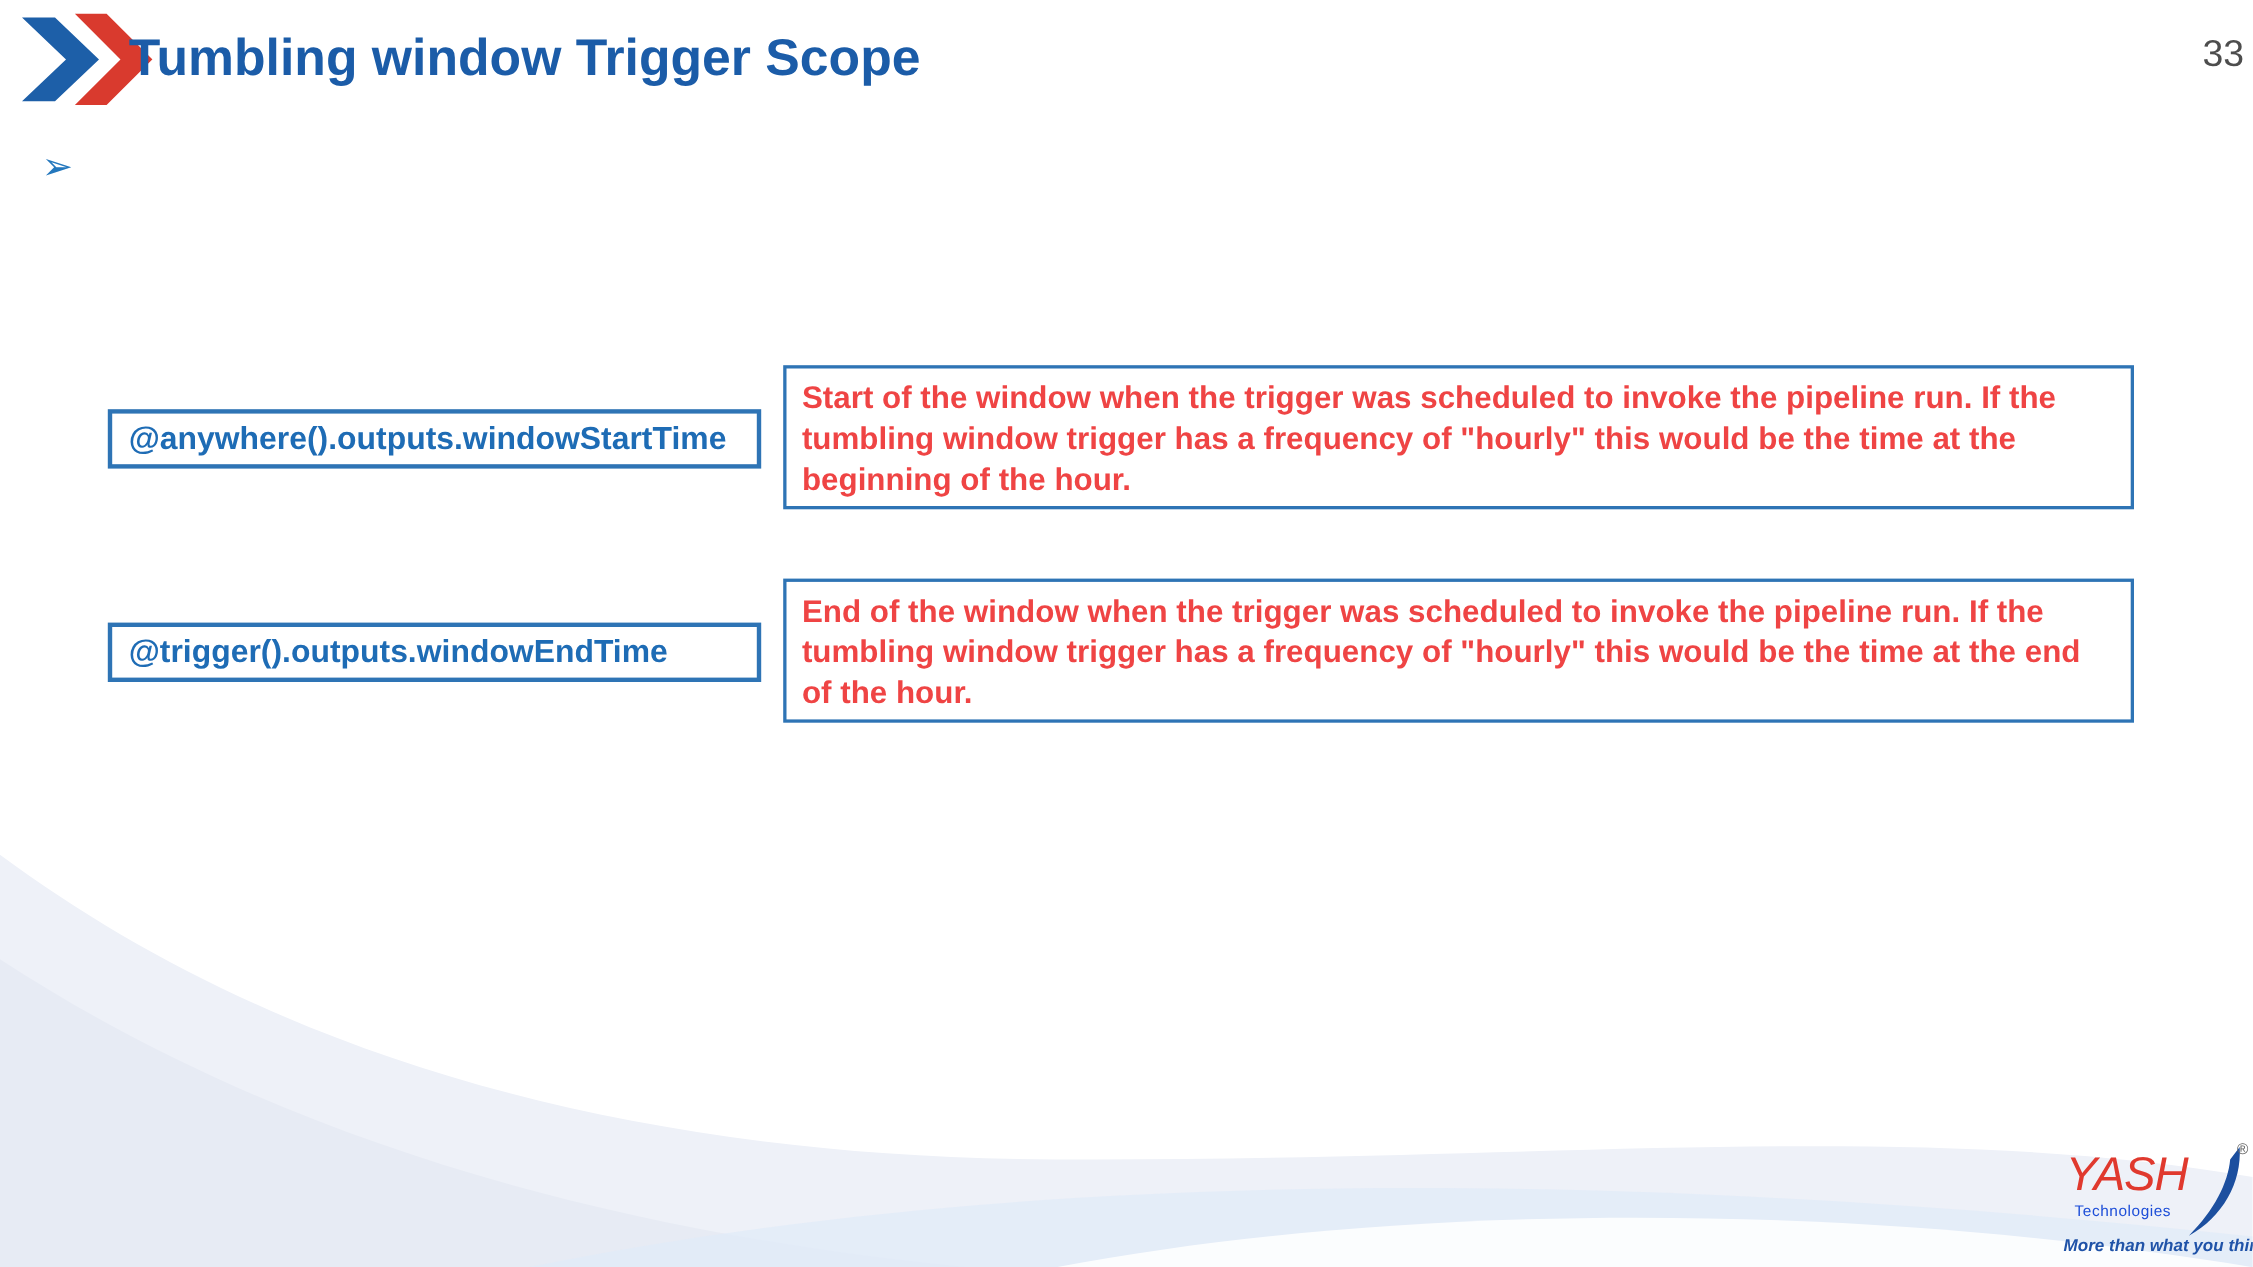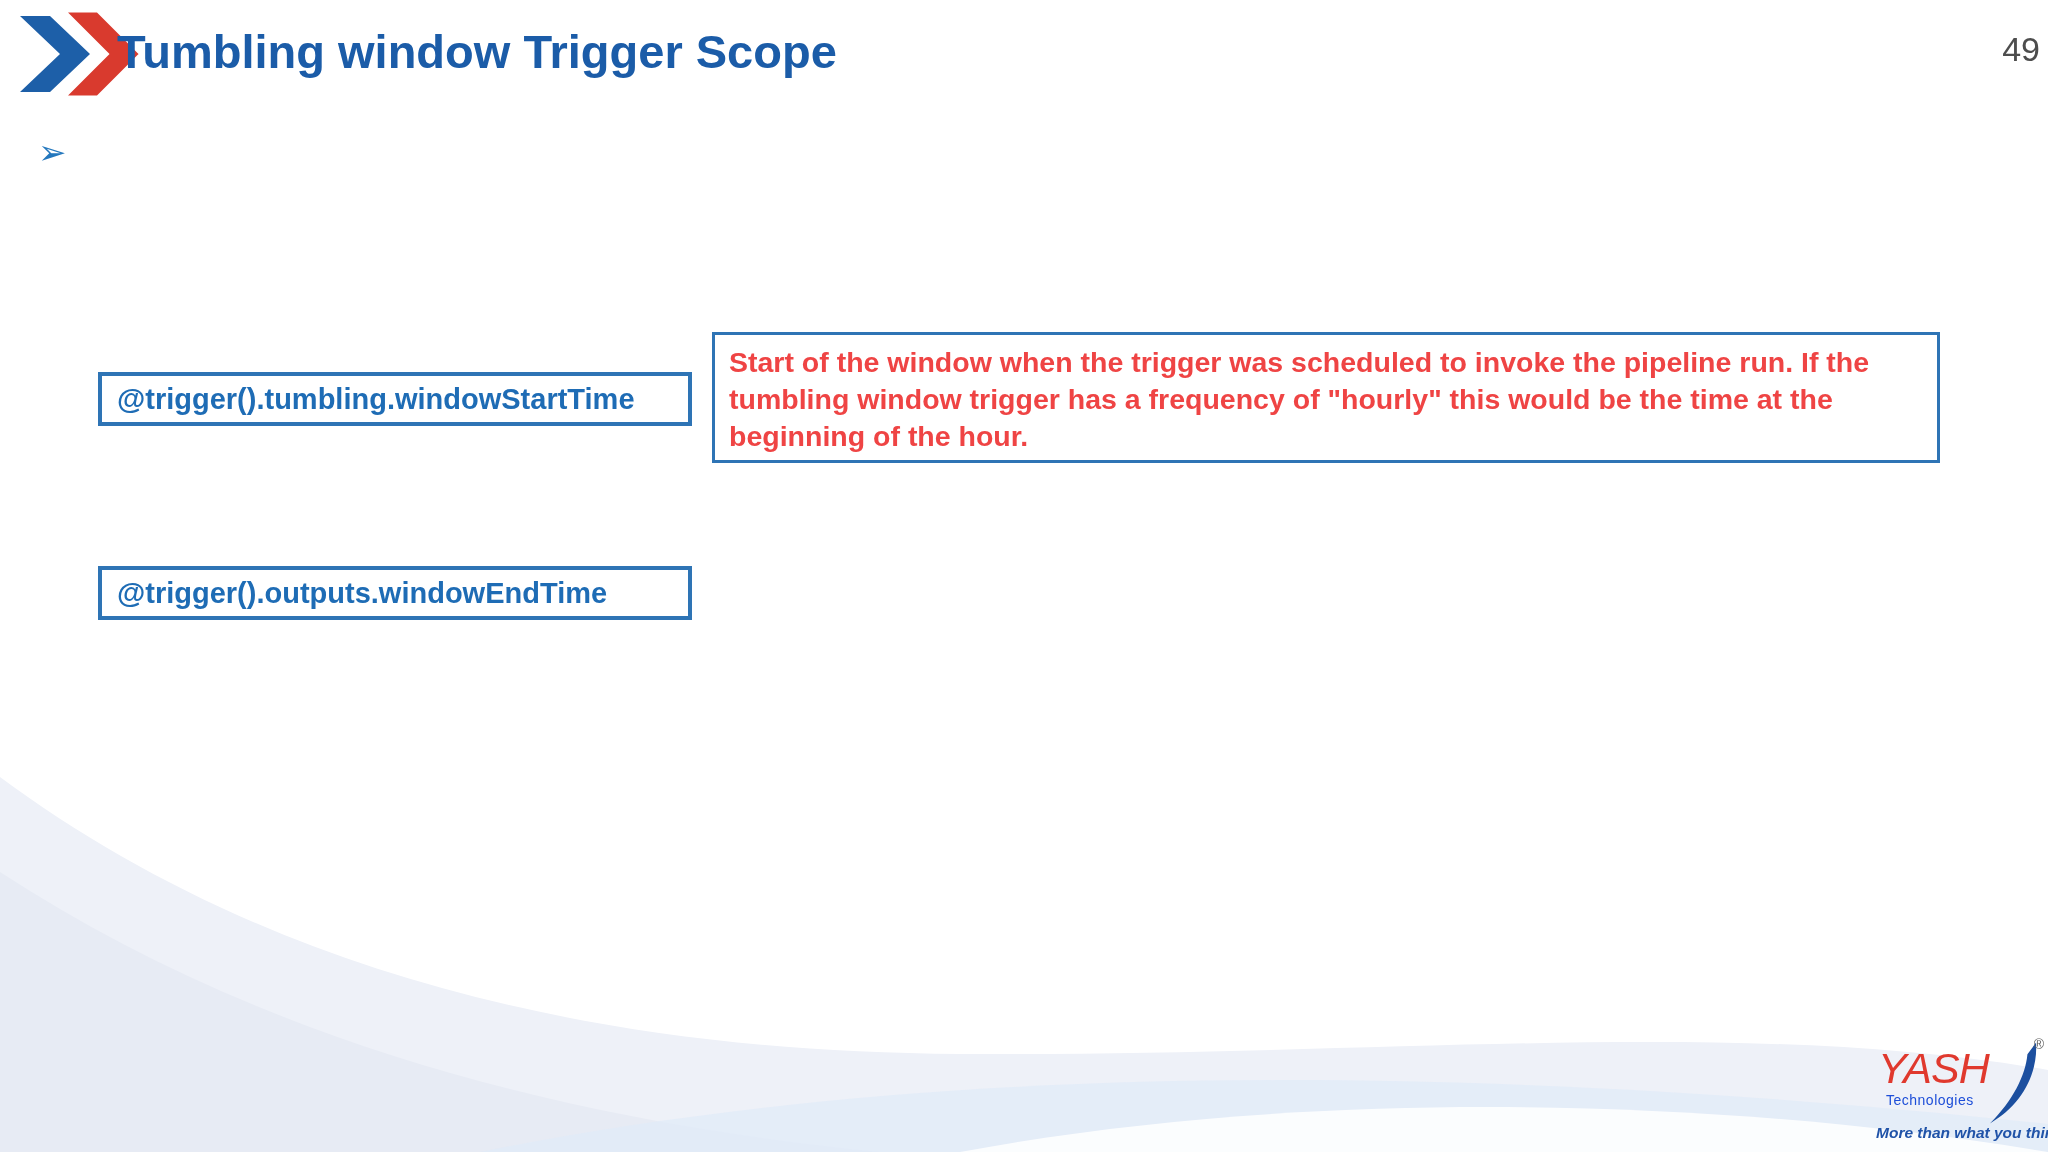--- a/index.html
+++ b/index.html
@@ -184,30 +184,31 @@
     <path fill="#e7ebf4" d="M0,150 C230,300 520,395 880,430 L0,430 Z"></path>
     <path fill="#e0ebf8" opacity="0.75" d="M480,430 C900,345 1420,335 2048,402 L2048,430 Z"></path>
     <path fill="#ffffff" opacity="0.85" d="M960,430 C1290,368 1700,372 2048,430 Z"></path>
   </svg>
 
   <svg class="header-chevrons" viewBox="0 0 126 92" aria-hidden="true">
     <polygon fill="#1d5fa8" points="2,8 32,8 72,46 32,84 2,84 42,46"></polygon>
     <polygon fill="#d93a2e" stroke="#ffffff" stroke-width="5" points="44,2 80,2 124,46 80,90 44,90 88,46"></polygon>
   </svg>
   <h1 class="page-title">Tumbling window Trigger Scope</h1>
-  <div class="page-number">49</div>
+  <div class="page-number">33</div>
 
   <div class="bullet-row">
     <span class="bullet-marker">➢</span>
   </div>
 
-  <div class="var-name-box row1">@trigger().tumbling.windowStartTime</div>
+  <div class="var-name-box row1">@anywhere().outputs.windowStartTime</div>
   <div class="var-desc-box row1">Start of the window when the trigger was scheduled to invoke the pipeline run. If the tumbling window trigger has a frequency of "hourly" this would be the time at the beginning of the hour.</div>
 
   <div class="var-name-box row2">@trigger().outputs.windowEndTime</div>
+  <div class="var-desc-box row2">End of the window when the trigger was scheduled to invoke the pipeline run. If the tumbling window trigger has a frequency of "hourly" this would be the time at the end of the hour.</div>
 
   <div class="logo">
     <div class="logo-brand-row">
       <span class="logo-brand">YASH</span>
       <svg class="logo-swoosh" viewBox="0 0 52 84" aria-hidden="true">
         <path fill="#1c4f9f" d="M50,0 C52,34 34,66 2,84 C26,60 39,34 41,12 Z"></path>
       </svg>
       <span class="logo-registered">®</span>
     </div>
     <div class="logo-subtitle">Technologies</div>

